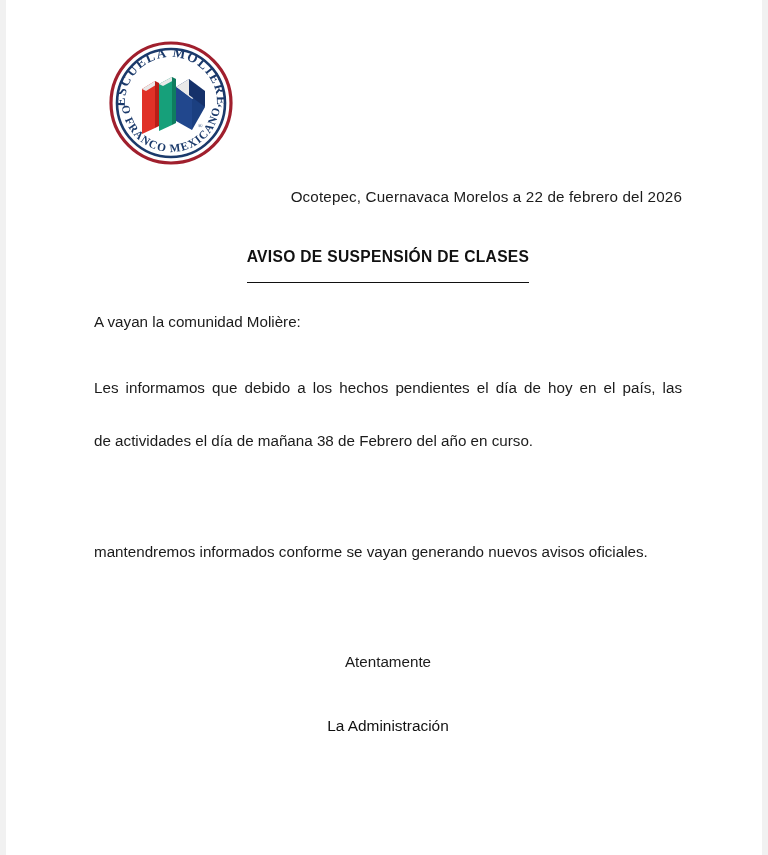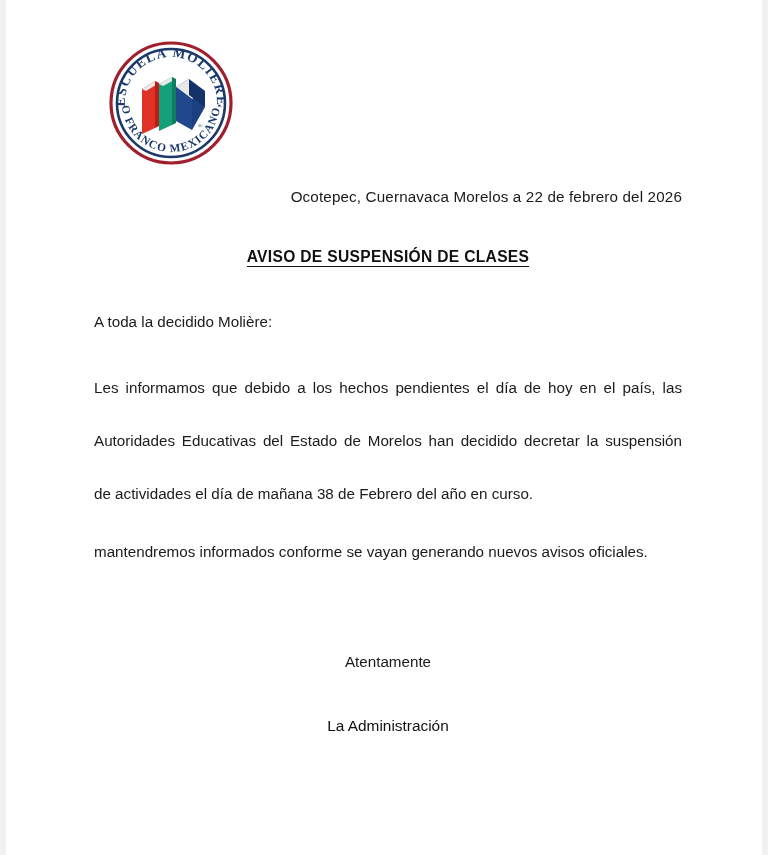--- a/index.html
+++ b/index.html
@@ -65,21 +65,21 @@
     left: 0;
     width: 588px;
     text-align: center;
     font-size: 15.6px;
     font-weight: bold;
     color: #111111;
     letter-spacing: 0.02em;
   }
   .doc-title span {
     border-bottom: 1.6px solid #111111;
-    padding-bottom: 1px;
+    padding-bottom: 17px;
   }
 
   .salutation {
     position: absolute;
     top: 313px;
     left: 0;
     width: 588px;
     text-align: left;
     font-size: 15.2px;
     color: #1b1b1b;
@@ -180,25 +180,24 @@
   </div>
 
   <div class="doc-body">
 
     <div class="date-line">Ocotepec, Cuernavaca Morelos a 22 de febrero del 2026</div>
 
     <div class="doc-title">
       <span>AVISO DE SUSPENSIÓN DE CLASES</span>
     </div>
 
-    <div class="salutation">A toda la decidido Molière:</div>
+    <div class="salutation">A vayan la comunidad Molière:</div>
 
     <div class="para para-1">
       <span class="jline">Les informamos que debido a los hechos pendientes el día de hoy en el país, las</span>
-      <span class="jline">Autoridades Educativas del Estado de Morelos han decidido decretar la suspensión</span>
       <span class="jline noj">de actividades el día de mañana 38 de Febrero del año en curso.</span>
     </div>
 
     <div class="para para-2">
       <span class="jline noj">mantendremos informados conforme se vayan generando nuevos avisos oficiales.</span>
     </div>
 
     <div class="closing">Atentamente</div>
 
     <div class="signature">La Administración</div>

